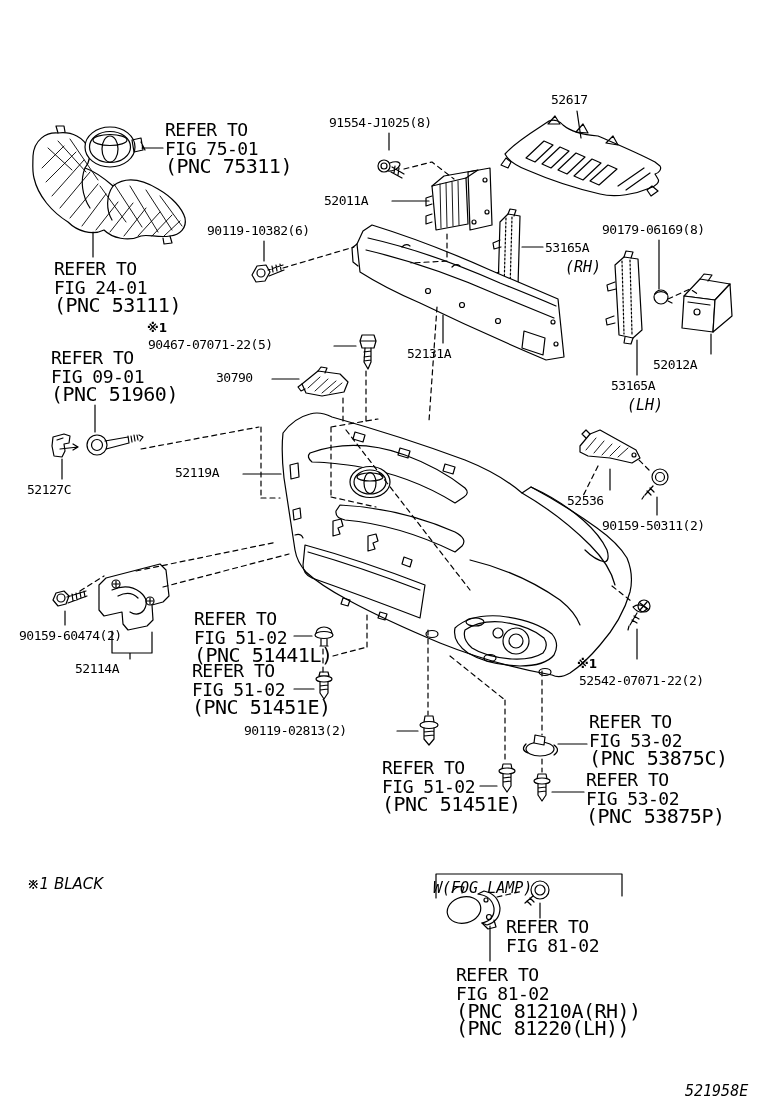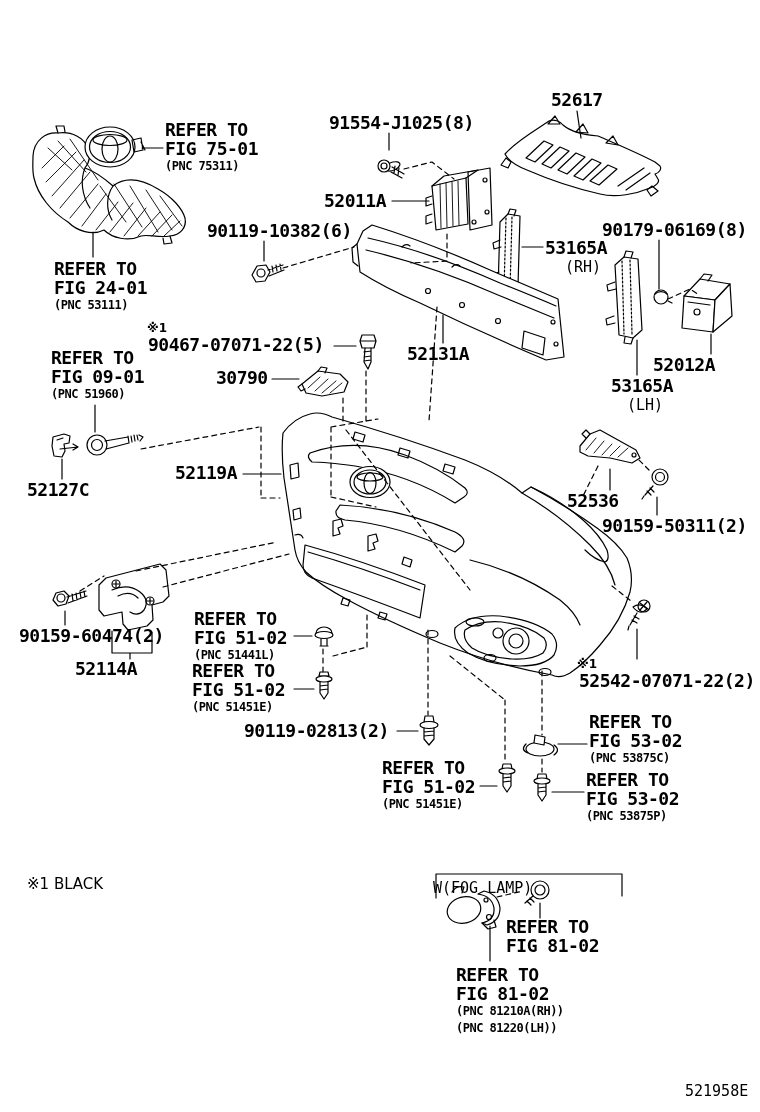--- a/index.html
+++ b/index.html
@@ -1,23 +1,23 @@
 <!DOCTYPE html>
 <html><head>
 <meta charset="utf-8">
 <style>
   html,body{margin:0;padding:0;background:#888;}
   .stage{position:relative;width:760px;height:1112px;background:#ffffff;overflow:hidden;
          font-family:"DejaVu Sans Mono", monospace;}
   svg.art{position:absolute;left:0;top:0;}
   .lbl{position:absolute;white-space:nowrap;color:#000;}
-  .pn{font-weight:bold;font-size:18px;line-height:18px;letter-spacing:-0.5px;}
-  .ref{font-weight:bold;font-size:18px;line-height:19px;letter-spacing:-0.5px;}
-  .ref .pnc{font-size:12px;line-height:17px;}
-  .thin{font-weight:normal;font-size:15px;line-height:16px;font-family:"DejaVu Sans Mono",monospace;}
+  .pn{font-weight:normal;font-size:13px;line-height:18px;letter-spacing:-0.5px;}
+  .ref{font-weight:normal;font-size:18px;line-height:19px;letter-spacing:-0.5px;}
+  .ref .pnc{font-size:20px;line-height:17px;}
+  .thin{font-weight:normal;font-size:15px;line-height:16px;font-family:"DejaVu Sans Mono",monospace;font-style:italic;}
   .mark{font-weight:bold;font-size:12px;line-height:12px;font-family:"DejaVu Sans","DejaVu Sans Mono",sans-serif;}
   .note{font-family:"DejaVu Sans","DejaVu Sans Mono",sans-serif;}
 </style>
 </head>
 <body>
 
 <div class="stage">
 
 <svg class="art" width="760" height="1112" viewBox="0 0 760 1112" fill="none" stroke="#000" stroke-width="1.2" stroke-linecap="round" stroke-linejoin="round">
 

